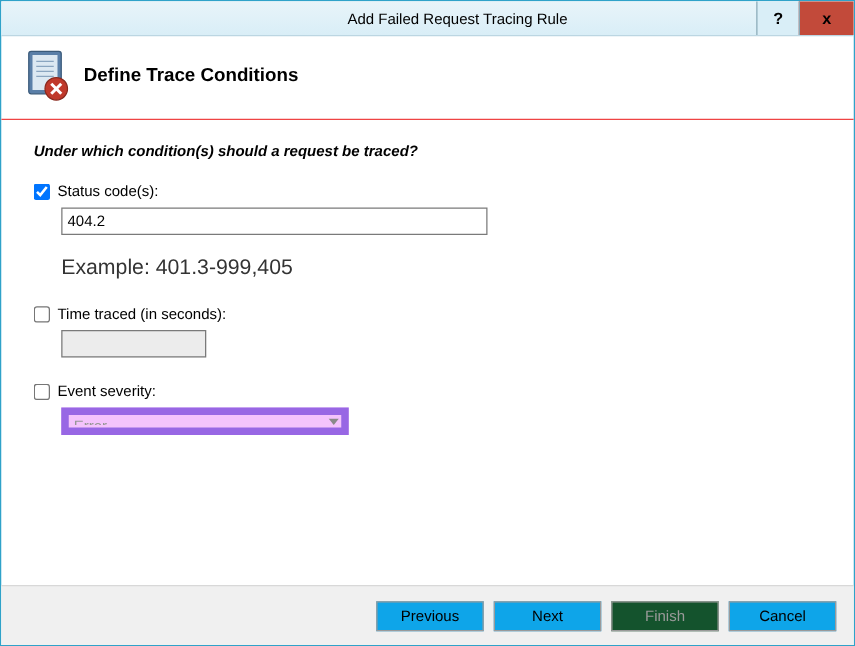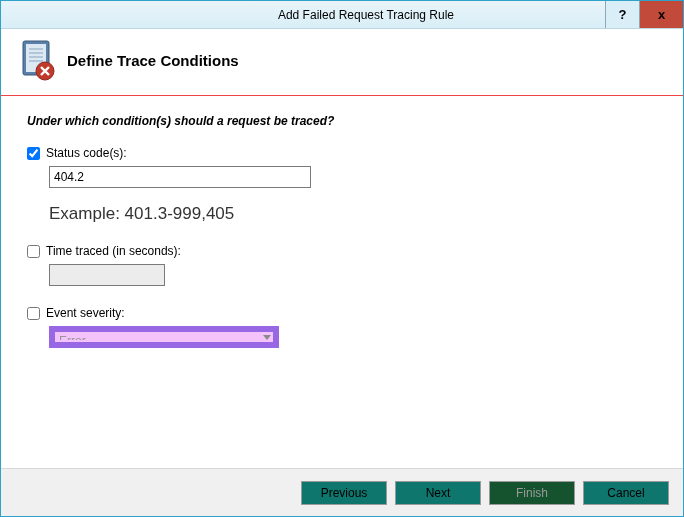--- a/index.html
+++ b/index.html
@@ -57,21 +57,21 @@
   .header-title { font-size: 15px; font-weight: bold; color: #000; }
   .content {
     padding: 18px 26px 10px 26px;
   }
   .prompt { font-weight: bold; margin-bottom: 18px; font-size: 12px; font-style: italic; }
   .row { margin-bottom: 6px; }
   .chk-row { display: flex; align-items: center; margin-bottom: 6px; }
   .chk-row input[type=checkbox] { margin: 0 6px 0 0; width: 13px; height: 13px; }
   .field-indent { margin-left: 22px; }
   .text-input {
-    width: 262px;
+    width: 341px;
     height: 22px;
     border: 1px solid #7a7a7a;
     padding: 2px 4px;
     font-family: inherit;
     font-size: 12px;
   }
   .text-input:disabled { background: #ececec; color: #888; }
   .hint { font-size: 17px; color: #333; margin-top: 16px; margin-left: 22px; }
   .section { margin-bottom: 20px; }
   .select {
@@ -105,21 +105,21 @@
     display: flex;
     align-items: center;
     justify-content: flex-end;
     padding-right: 14px;
     gap: 8px;
   }
   .btn {
     width: 86px;
     height: 24px;
     border: 1px solid #9a9a9a;
-    background: #0f766e;
+    background: #0ea5e9;
     font-family: inherit;
     font-size: 12px;
     cursor: pointer;
   }
   .btn:disabled {
     color: #9a9a9a;
     cursor: default;
     background: #14532d;
   }
   .time-input { width: 116px; }

